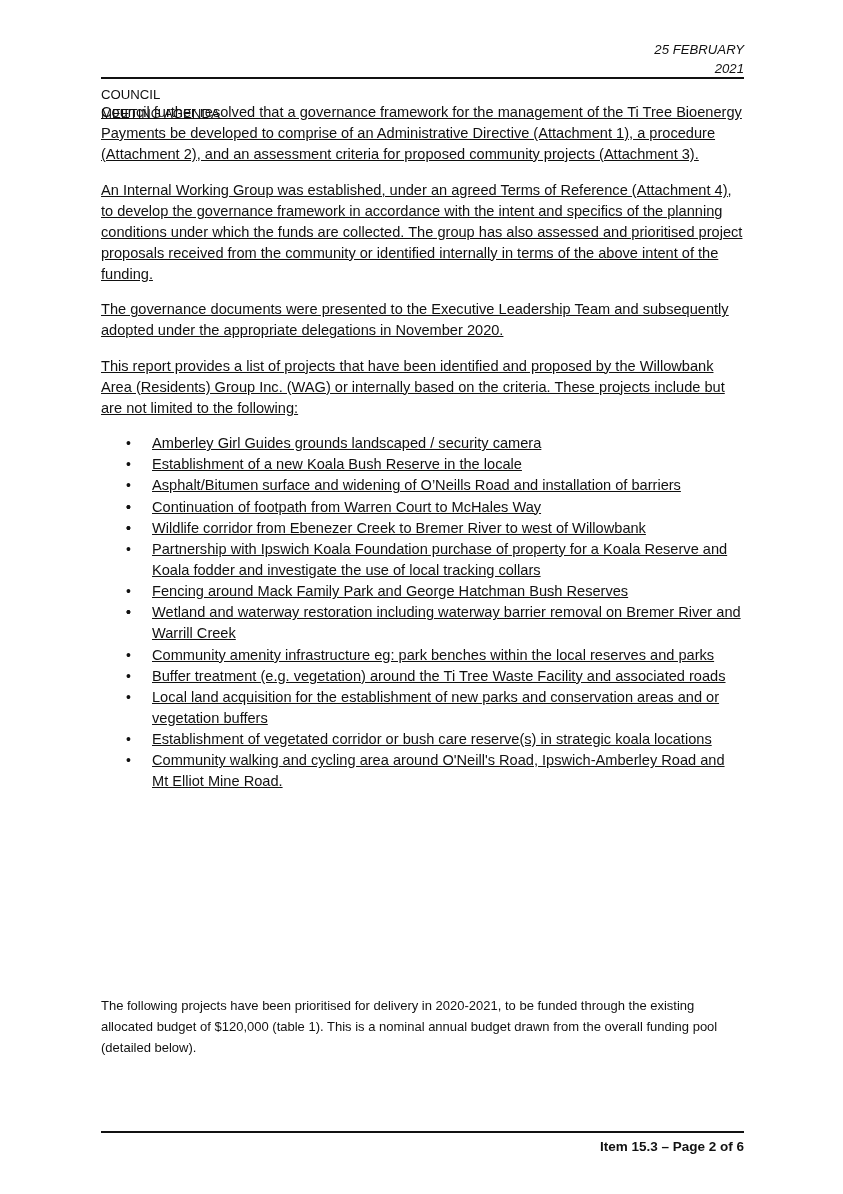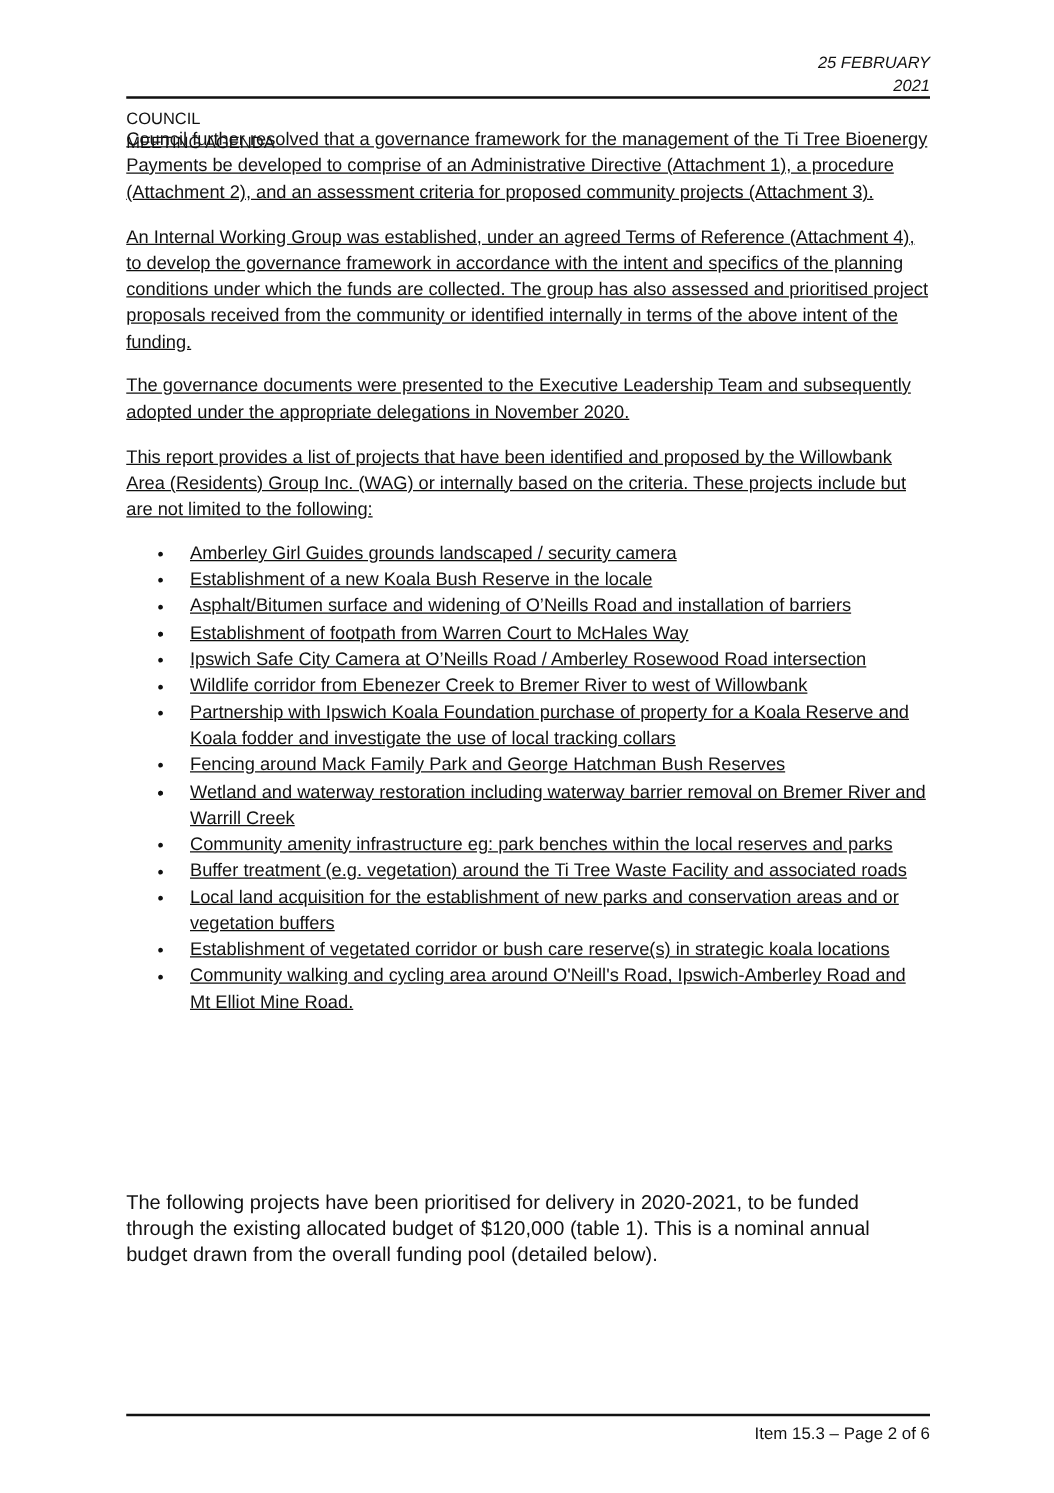--- a/index.html
+++ b/index.html
@@ -9,23 +9,23 @@
     .header { position: absolute; top: 40px; left: 0; width: 643px; height: 38px;
       font-size: 13.2px; line-height: 19px; }
     .header .left { position: absolute; left: 0; top: 0; margin-top: 45px; }
     .header .right { position: absolute; right: 0; top: 0; text-align: right; font-style: italic; }
     .header-rule { position: absolute; top: 77px; left: 0; width: 643px; height: 2px; background: #111; }
     .body { position: absolute; top: 102px; left: 0; width: 643px; font-size: 14.6px; line-height: 21px; text-decoration: underline; }
     .body p { margin: 0 0 14.5px 0; }
     ul.projects { margin: 0 0 16px 0; padding: 0; list-style: none; }
     ul.projects li { position: relative; padding-left: 51px; margin: 0 0 0.2px 0; }
     ul.projects li .bullet { position: absolute; left: 25px; top: 0; font-size: 14px; }
-    .bottom-p { position: absolute; top: 952px; left: 0; width: 643px; font-size: 16px; line-height: 21px; }
+    .bottom-p { position: absolute; top: 995px; left: 0; width: 643px; font-size: 13px; line-height: 21px; }
     .footer-rule { position: absolute; top: 1131px; left: 0; width: 643px; height: 2px; background: #111; }
-    .footer { position: absolute; top: 1137px; right: 0; font-size: 13.5px; font-weight: normal; line-height: 19px; }
+    .footer { position: absolute; top: 1137px; right: 0; font-size: 13.5px; font-weight: bold; line-height: 19px; }
   </style>
 </head>
 <body>
 
 <div class="page">
   <div class="header">
     <div class="left">
       <div>COUNCIL</div>
       <div>MEETING AGENDA</div>
     </div>
@@ -40,22 +40,22 @@
     <p>Council further resolved that a governance framework for the management of the Ti Tree Bioenergy Payments be developed to comprise of an Administrative Directive (Attachment 1), a procedure (Attachment 2), and an assessment criteria for proposed community projects (Attachment 3).</p>
     <p>An Internal Working Group was established, under an agreed Terms of Reference (Attachment 4), to develop the governance framework in accordance with the intent and specifics of the planning conditions under which the funds are collected.  The group has also assessed and prioritised project proposals received from the community or identified internally in terms of the above intent of the funding.</p>
     <p>The governance documents were presented to the Executive Leadership Team and subsequently adopted under the appropriate delegations in November 2020.</p>
     <p>This report provides a list of projects that have been identified and proposed by the Willowbank Area (Residents) Group Inc. (WAG) or internally based on the criteria.  These projects include but are not limited to the following:</p>
 
     <ul class="projects">
       <li><span class="bullet">•</span><span>Amberley Girl Guides grounds landscaped / security camera</span></li>
       <li><span class="bullet">•</span><span>Establishment of a new Koala Bush Reserve in the locale</span></li>
       <li><span class="bullet">•</span><span>Asphalt/Bitumen surface and widening of O’Neills Road and installation of barriers</span></li>
       <li><span class="bullet">•</span></li>
-      <li><span class="bullet">•</span><span>Establishment of footpath from Warren Court to McHales Way</span></li>
-      <li><span class="bullet">•</span><span>Ipswich Safe City Camera at O’Neills Road / Amberley Rosewood Road intersection</span></li>
+      <li><span class="bullet">•</span><span>Continuation of footpath from Warren Court to McHales Way</span></li>
+      <li><span class="bullet">•</span></li>
       <li><span class="bullet">•</span><span>Wildlife corridor from Ebenezer Creek to Bremer River to west of Willowbank</span></li>
       <li><span class="bullet">•</span><span>Partnership with Ipswich Koala Foundation purchase of property for a Koala Reserve and Koala fodder and investigate the use of local tracking collars</span></li>
       <li><span class="bullet">•</span><span>Fencing around Mack Family Park and George Hatchman Bush Reserves</span></li>
       <li><span class="bullet">•</span></li>
       <li><span class="bullet">•</span><span>Wetland and waterway restoration including waterway barrier removal on Bremer River and Warrill Creek</span></li>
       <li><span class="bullet">•</span><span>Community amenity infrastructure eg: park benches within the local reserves and parks</span></li>
       <li><span class="bullet">•</span><span>Buffer treatment (e.g. vegetation) around the Ti Tree Waste Facility and associated roads</span></li>
       <li><span class="bullet">•</span><span>Local land acquisition for the establishment of new parks and conservation areas and or vegetation buffers</span></li>
       <li><span class="bullet">•</span><span>Establishment of vegetated corridor or bush care reserve(s) in strategic koala locations</span></li>
       <li><span class="bullet">•</span><span>Community walking and cycling area around O'Neill's Road, Ipswich-Amberley Road and Mt Elliot Mine Road.</span></li>

